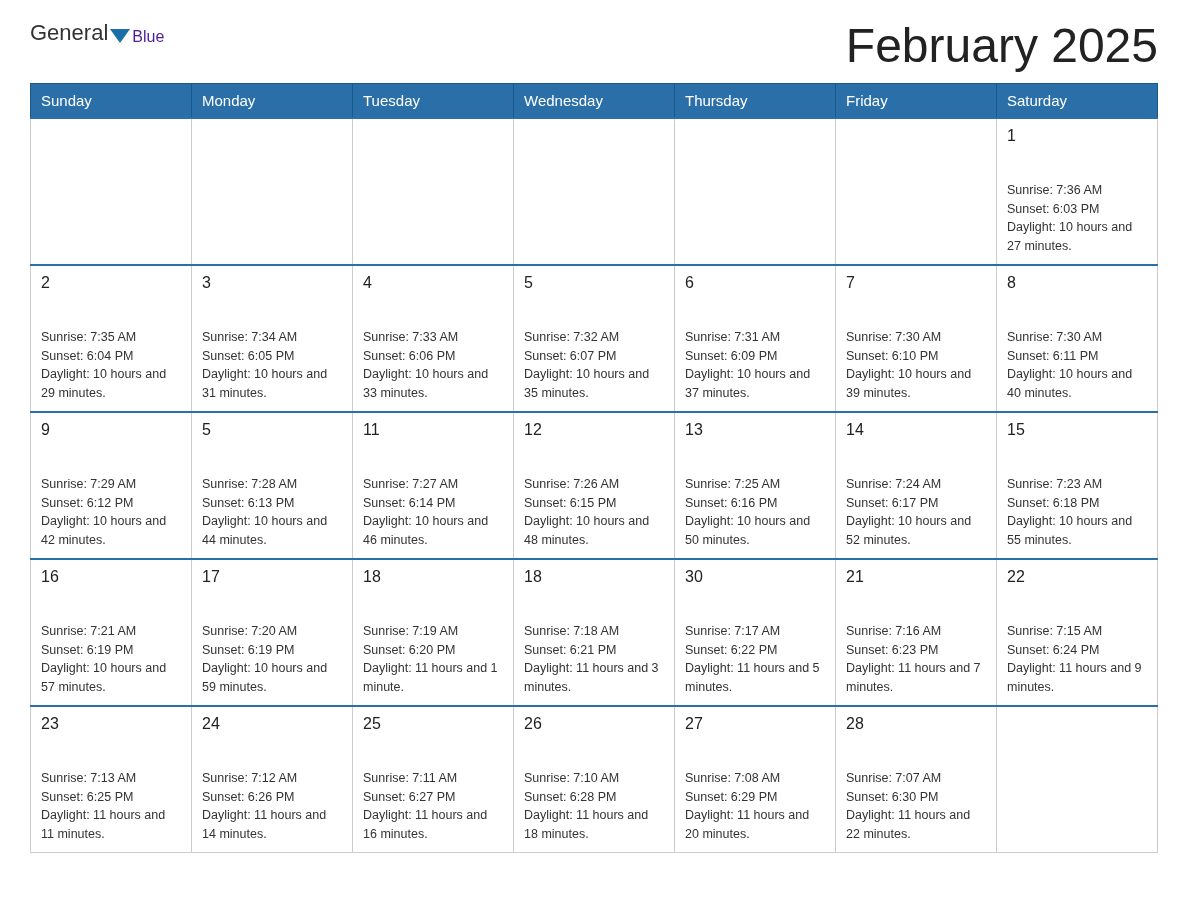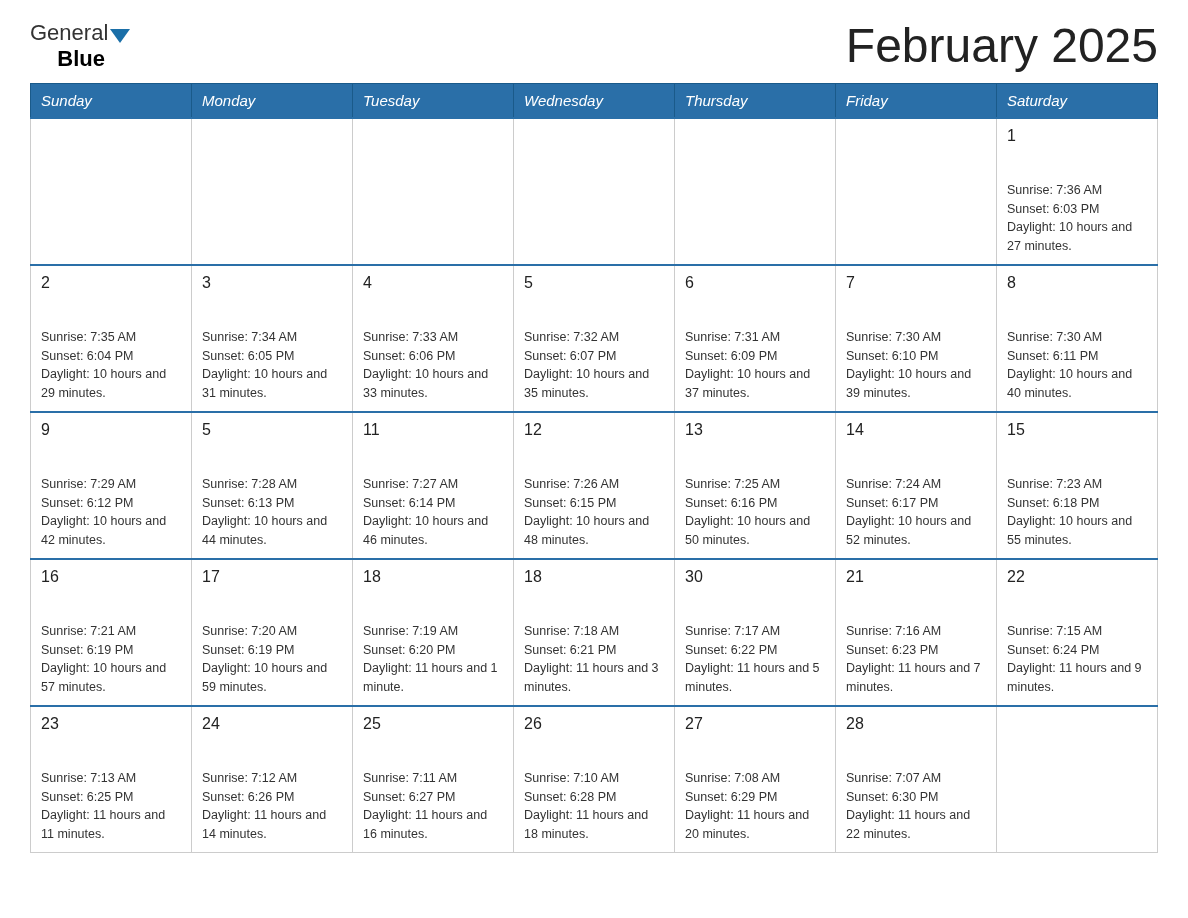--- a/index.html
+++ b/index.html
@@ -12,43 +12,43 @@
       padding: 20px 30px;
     }
     .header {
       display: flex;
       justify-content: space-between;
       align-items: flex-start;
       margin-bottom: 10px;
     }
     .logo {
       display: flex;
-      flex-direction: column;
-      align-items: center;
+      flex-direction: row;
+      align-items: flex-end;
     }
     .logo-text {
       display: flex;
       align-items: center;
       font-size: 22px;
       font-weight: normal;
       color: #333;
     }
     .logo-general { color: #333; font-size: 22px; }
     .logo-arrow {
       display: inline-block;
       width: 0;
       height: 0;
       border-left: 10px solid transparent;
       border-right: 10px solid transparent;
       border-top: 14px solid #1a6fa8;
       margin: 0 2px;
       position: relative;
       top: 3px;
     }
-    .logo-blue { color: #000000; font-size: 22px; font-weight: bold; }
+    .logo-blue { color: #4c1d95; font-size: 16px; font-weight: normal; }
     .title-block {
       text-align: right;
       margin-left: 40px;
     }
     .month-title {
       font-size: 48px;
       font-weight: normal;
       color: #222;
       line-height: 1.1;
     }
@@ -63,21 +63,20 @@
       margin-top: 10px;
     }
     .calendar th {
       background-color: #2a6fa8;
       color: #fff;
       padding: 8px 10px;
       font-size: 15px;
       font-weight: normal;
       text-align: left;
       border: 1px solid #1a5a8a;
-      font-style: italic;
     }
     .calendar td {
       vertical-align: top;
       padding: 8px 10px;
       border: 1px solid #ccc;
       width: 14.28%;
       min-height: 110px;
       height: 120px;
       font-size: 13px;
       color: #333;

